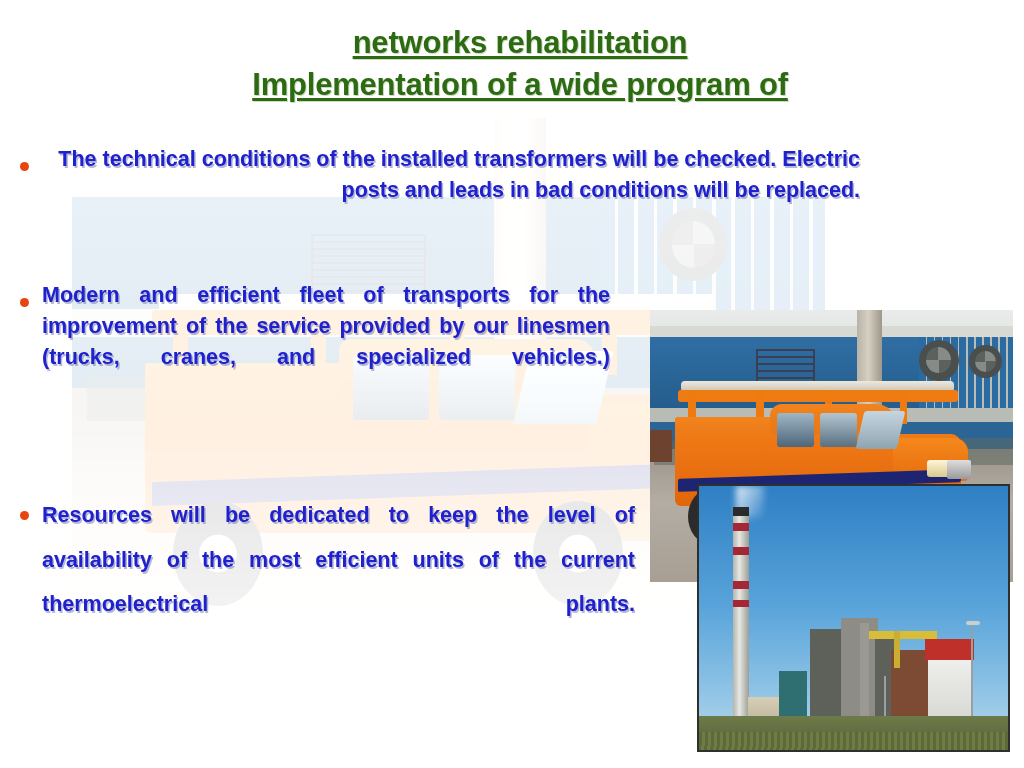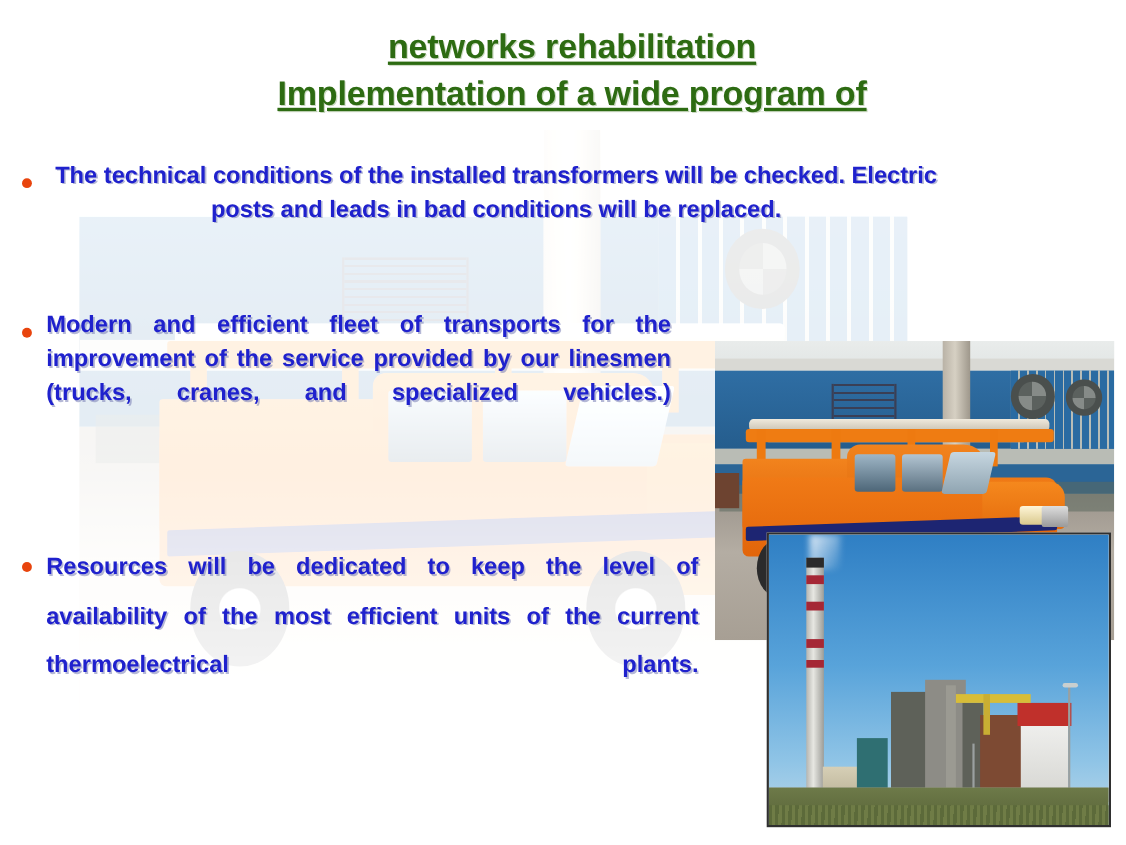--- a/index.html
+++ b/index.html
@@ -187,21 +187,21 @@
     background: #e8440d;
   }
   .bullet .btext {
     color: #1f21cd;
     font-weight: bold;
     font-size: 21.5px;
     text-shadow: 1.5px 1.5px 0.5px rgba(120,125,180,0.55);
   }
 
   #bullet-1 { left: 20px; top: 144px; width: 860px; }
-  #bullet-1 .btext { width: 818px; line-height: 1.44; text-align: center; }
+  #bullet-1 .btext { width: 818px; line-height: 1.44; text-align: right; }
 
   #bullet-2 { left: 20px; top: 280px; width: 610px; }
   #bullet-2 .btext { width: 568px; line-height: 1.45; text-align: justify; }
 
   #bullet-3 { left: 20px; top: 493px; width: 635px; }
   #bullet-3 .btext { width: 593px; line-height: 2.07; text-align: justify; }
 
   .justify-block { text-align: justify; }
   .justify-block::after { content: ""; display: inline-block; width: 100%; }
 </style>

